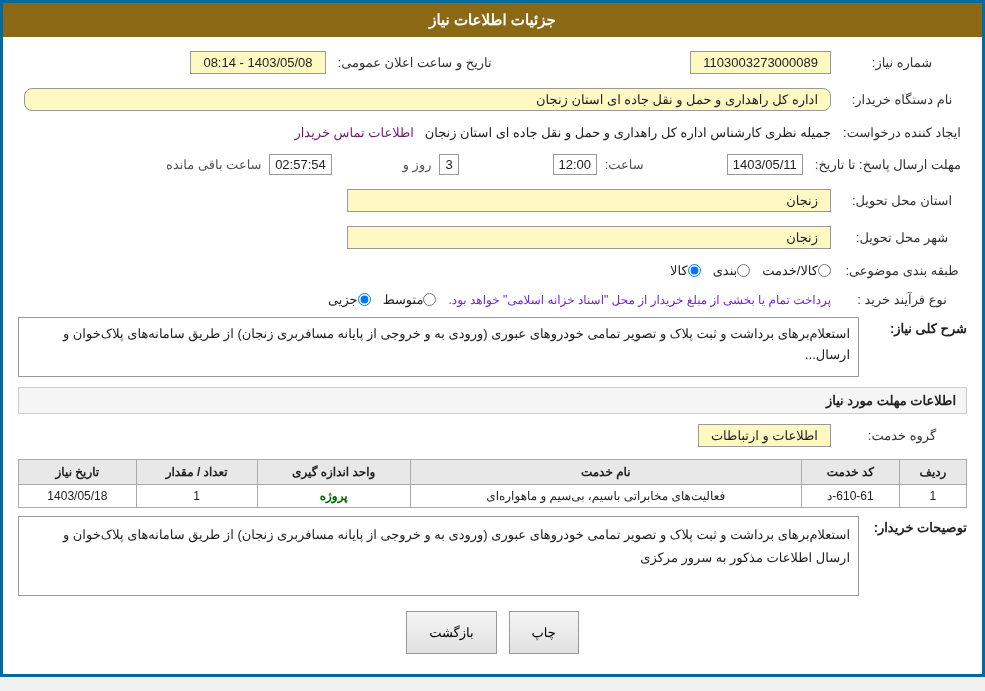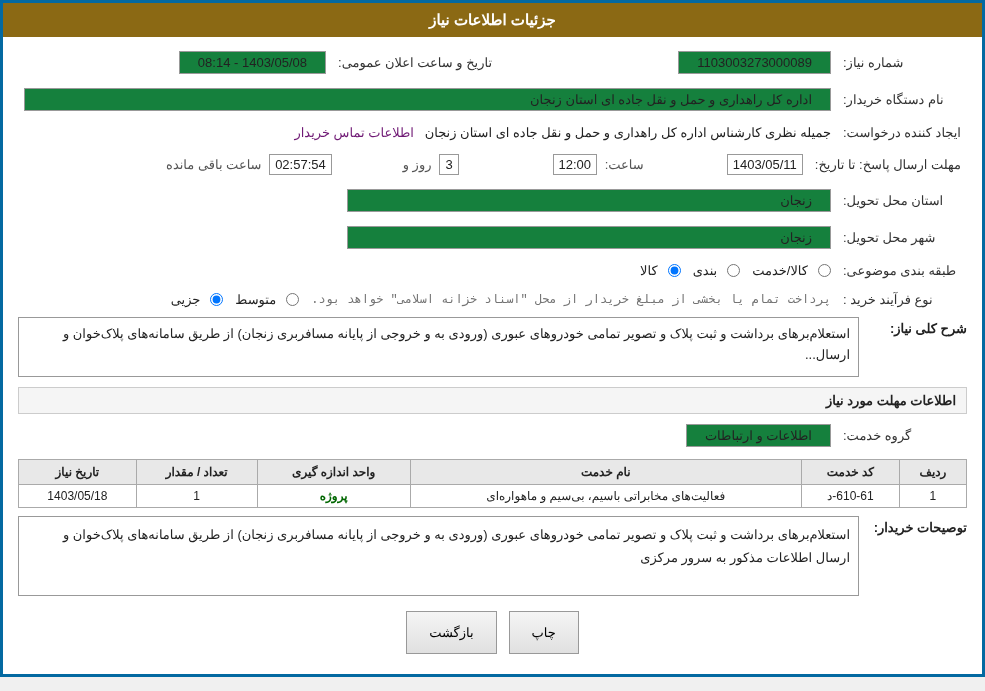--- a/index.html
+++ b/index.html
@@ -38,30 +38,30 @@
     .info-table {
       width: 100%;
       border-collapse: collapse;
       margin-bottom: 6px;
     }
     .info-table td {
       padding: 4px 6px;
       vertical-align: middle;
     }
     .label-cell {
-      text-align: left;
+      text-align: center;
       white-space: nowrap;
       color: #333;
       font-weight: normal;
       width: 130px;
     }
     .value-box {
       border: 1px solid #999;
-      background: #15803d;
-      padding: 3px 18px;
+      background: #fef9c3;
+      padding: 3px 12px;
       display: inline-block;
       min-width: 80px;
     }
     .contact-link {
       color: #701a75;
       cursor: pointer;
     }
     .small-box {
       border: 1px solid #999;
       background: #fff;
@@ -71,33 +71,32 @@
     }
     .radio-row {
       display: flex;
       align-items: center;
       gap: 12px;
       direction: rtl;
     }
     .radio-item {
       display: flex;
       align-items: center;
-      gap: 10px;
+      gap: 0;
     }
     .process-row {
       display: flex;
       align-items: center;
       gap: 12px;
       direction: rtl;
       flex-wrap: wrap;
     }
     .process-note {
       font-size: 12px;
-      color: #737373;
-      font-family: Liberation Mono, monospace;
+      color: #6d28d9;
     }
     .description-box {
       border: 1px solid #999;
       background: #fff;
       padding: 6px 8px;
       width: 100%;
       min-height: 60px;
       font-family: Tahoma, Arial, sans-serif;
       font-size: 13px;
       direction: rtl;
@@ -179,21 +178,21 @@
         </td>
       </tr>
     </tbody>
       </table>
 
     <table class="info-table">
       <tbody>
           <tr>
         <td class="label-cell">نام دستگاه خریدار:</td>
         <td colspan="3">
-          <span class="value-box" style="width:100%; display:block;">اداره کل راهداری و حمل و نقل جاده ای استان زنجان</span>
+          <span class="value-box" style="width:100%; display:block;border-radius:8px;">اداره کل راهداری و حمل و نقل جاده ای استان زنجان</span>
         </td>
       </tr>
     </tbody>
       </table>
 
     <table class="info-table">
       <tbody>
           <tr>
         <td class="label-cell">ایجاد کننده درخواست:</td>
         <td colspan="3">

